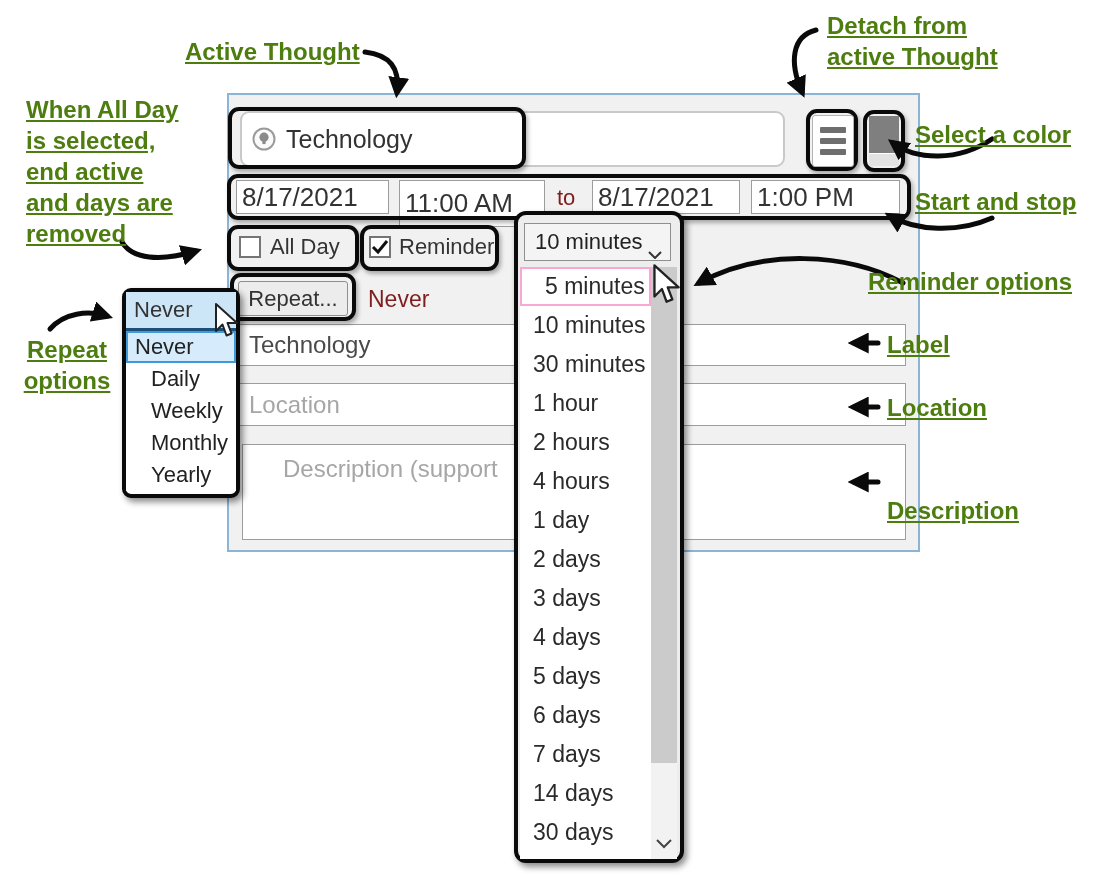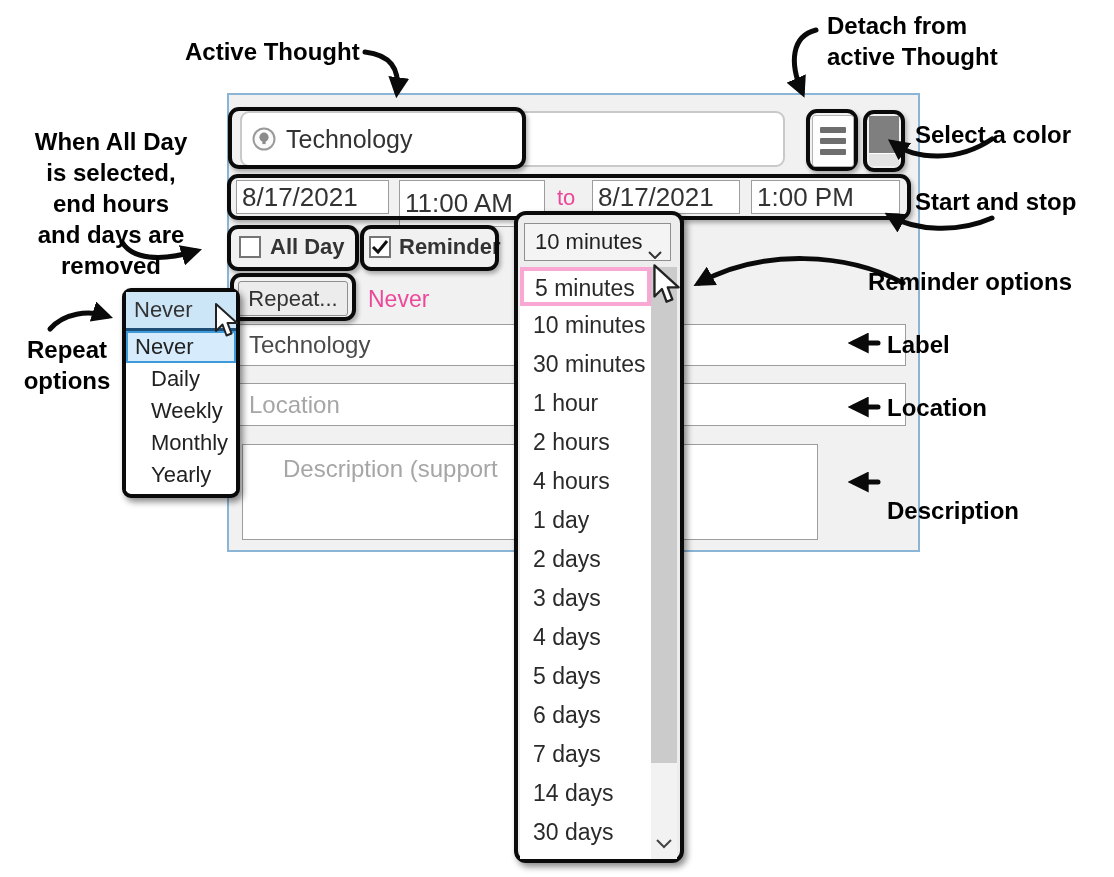--- a/index.html
+++ b/index.html
@@ -9,76 +9,76 @@
   .dialog{position:absolute;left:227px;top:93px;width:693px;height:459px;
           box-sizing:border-box;border:2px solid #8ab5d6;background:#f1f1f1;z-index:1;}
   
   .field{position:absolute;background:#fff;border:1px solid #9d9d9d;box-sizing:border-box;
          color:#333;font-size:26px;z-index:2;padding-left:5px;display:flex;align-items:center;}
   .placeholder{color:#a6a6a6;}
   
   .annbox{position:absolute;border:4px solid #0a0a0a;border-radius:11px;box-sizing:border-box;
           box-shadow:2px 3px 4px rgba(0,0,0,0.30);z-index:5;pointer-events:none;}
   
-  .ann{position:absolute;font-weight:bold;color:#000000;font-size:24px;line-height:31px;z-index:40;}
+  .ann{position:absolute;font-weight:bold;color:#4d7c0f;font-size:24px;line-height:31px;z-index:40;text-decoration:underline;}
   
   .checkbox{position:absolute;width:22px;height:22px;background:#fff;border:2px solid #757575;
             box-sizing:border-box;z-index:3;display:flex;align-items:center;justify-content:center;}
   .checkbox svg{display:none;}
   .checkbox.checked svg{display:block;}
-  .cblabel{position:absolute;font-size:22px;color:#333;z-index:3;font-weight:bold;}
+  .cblabel{position:absolute;font-size:22px;color:#333;z-index:3;}
   
   .titleinput{position:absolute;left:240px;top:111px;width:545px;height:56px;background:#fff;
               border:2px solid #c9c9c9;border-radius:9px;box-sizing:border-box;z-index:2;
               display:flex;align-items:center;gap:9px;padding-left:9px;color:#333;font-size:25px;}
   
   .hambtn{position:absolute;left:812px;top:115px;width:40px;height:50px;background:#fff;
           border:1px solid #b5b5b5;border-radius:3px;z-index:6;display:flex;flex-direction:column;
           justify-content:center;align-items:center;gap:5px;}
   .hambtn i{display:block;width:26px;height:6px;background:#6e6e6e;border-radius:1px;}
   .swatch{position:absolute;left:869px;top:116px;width:30px;height:50px;background:#fff;z-index:6;}
   .swatch .c1{position:absolute;left:0;top:0;width:30px;height:37px;background:#7f7f7f;}
   .swatch .c2{position:absolute;left:0;bottom:0;width:30px;height:12px;background:#e3e3e3;}
   
   .repeatbtn{position:absolute;left:238px;top:281px;width:110px;height:35px;background:#ececec;
              border:1px solid #8f8f8f;border-radius:3px;box-sizing:border-box;z-index:3;
              display:flex;align-items:center;justify-content:center;font-size:22px;color:#333;}
-  .plainlabel{position:absolute;font-size:23px;color:#ec4899;z-index:3;}
+  .plainlabel{position:absolute;font-size:23px;color:#7f1d1d;z-index:3;}
   
   .remdrop{position:absolute;left:514px;top:211px;width:170px;height:652px;border:4px solid #0a0a0a;
            border-radius:12px;box-sizing:border-box;background:#ededed;z-index:10;
            box-shadow:3px 4px 6px rgba(0,0,0,0.45);}
   .remselect{position:absolute;left:6px;top:8px;width:147px;height:38px;background:#f4f4f4;
              border:1px solid #8f8f8f;box-sizing:border-box;display:flex;align-items:center;
              font-size:22px;color:#222;padding-left:10px;}
   .remselect .chev{position:absolute;right:8px;top:15px;}
   .remlist{position:absolute;left:2px;top:52px;width:131px;height:592px;background:#fff;overflow:hidden;}
   .ropt{height:39px;line-height:39px;padding-left:13px;font-size:23px;color:#2a2a2a;background:#fff;
         box-sizing:border-box;}
-  .remlist .hl{border:4px solid #f9a8d4;line-height:35px;padding-left:11px;}
+  .remlist .hl{border:2px solid #f9a8d4;line-height:35px;padding-left:23px;}
   .remscroll{position:absolute;left:133px;top:52px;width:26px;height:592px;background:#f2f2f2;}
   .remthumb{position:absolute;left:0;top:0;width:26px;height:496px;background:#cbcbcb;}
   .remscroll .chevdn{position:absolute;left:5px;bottom:6px;}
   
   .repdrop{position:absolute;left:122px;top:288px;width:118px;height:210px;border:4px solid #0a0a0a;
            border-radius:9px;box-sizing:border-box;background:#fff;z-index:20;
            box-shadow:3px 4px 6px rgba(0,0,0,0.45);}
   .rephead{position:absolute;left:0;top:0;width:110px;height:36px;background:#cde6f7;
            border-bottom:3px solid #1c4e77;box-sizing:content-box;display:flex;align-items:center;
            font-size:22px;color:#333;padding-left:8px;width:102px;}
   .rephead .chev{position:absolute;right:7px;top:15px;}
   .replist{position:absolute;left:0;top:39px;width:110px;}
   .popt{height:32px;line-height:32px;padding-left:25px;font-size:22px;color:#222;background:#fff;
         box-sizing:border-box;}
   .replist .hl{background:#d6ecfc;border:2px solid #3f9ad9;line-height:28px;padding-left:7px;}
   
   .cursor{position:absolute;z-index:30;pointer-events:none;}
   
   #arrows{position:absolute;left:0;top:0;z-index:35;pointer-events:none;}
-  .rightblock{text-align:center;margin-top:32px;}
+  .rightblock{text-align:left;}
   .centerblock{text-align:center;}
 </style>
 </head>
 <body>
 
 <div id="stage">
 
   <div class="dialog"></div>
 
   <div class="titleinput">
@@ -126,21 +126,21 @@
   </div>
   <div class="cblabel" style="left:399px;top:234px;">Reminder</div>
   <div class="annbox" style="left:360px;top:225px;width:139px;height:46px;"></div>
 
   <div class="repeatbtn">Repeat...</div>
   <div class="annbox" style="left:230px;top:273px;width:126px;height:48px;"></div>
   <div class="plainlabel" style="left:368px;top:286px;">Never</div>
 
   <div class="field" style="left:236px;top:324px;width:670px;height:42px;font-size:24px;color:#4a4a4a;padding-left:12px;">Technology</div>
   <div class="field placeholder" style="left:236px;top:383px;width:670px;height:43px;font-size:24px;padding-left:12px;">Location</div>
-  <div class="field placeholder" style="left:242px;top:444px;width:576px;height:96px;font-size:24px;
+  <div class="field placeholder" style="left:242px;top:444px;width:664px;height:96px;font-size:24px;
        padding-left:40px;align-items:flex-start;padding-top:10px;">Description (support</div>
 
   <div class="remdrop">
     <div class="remselect">
       <span>10 minutes</span>
       <span class="chev">
         <svg width="14" height="8" viewBox="0 0 14 8">
             <polyline points="1,1 7,7 13,1" fill="none" stroke="#333" stroke-width="2"></polyline>
           </svg>
       </span>
@@ -206,21 +206,21 @@
   <div class="ann" style="left:185px;top:36px;">Active Thought</div>
   <div class="ann" style="left:827px;top:10px;">
 
   <div>Detach from</div>
       <div>active Thought</div>
     </div>
   <div class="ann rightblock" style="left:26px;top:94px;width:170px;">
 
   <div>When All Day</div>
       <div>is selected,</div>
-      <div>end hours</div>
+      <div>end active</div>
       <div>and days are</div>
       <div>removed</div>
     </div>
   <div class="ann" style="left:915px;top:119px;">Select a color</div>
   <div class="ann" style="left:915px;top:186px;">Start and stop</div>
   <div class="ann" style="left:868px;top:266px;">Reminder options</div>
   <div class="ann centerblock" style="left:15px;top:334px;width:104px;">
 
   <div>Repeat</div>
       <div>options</div>

